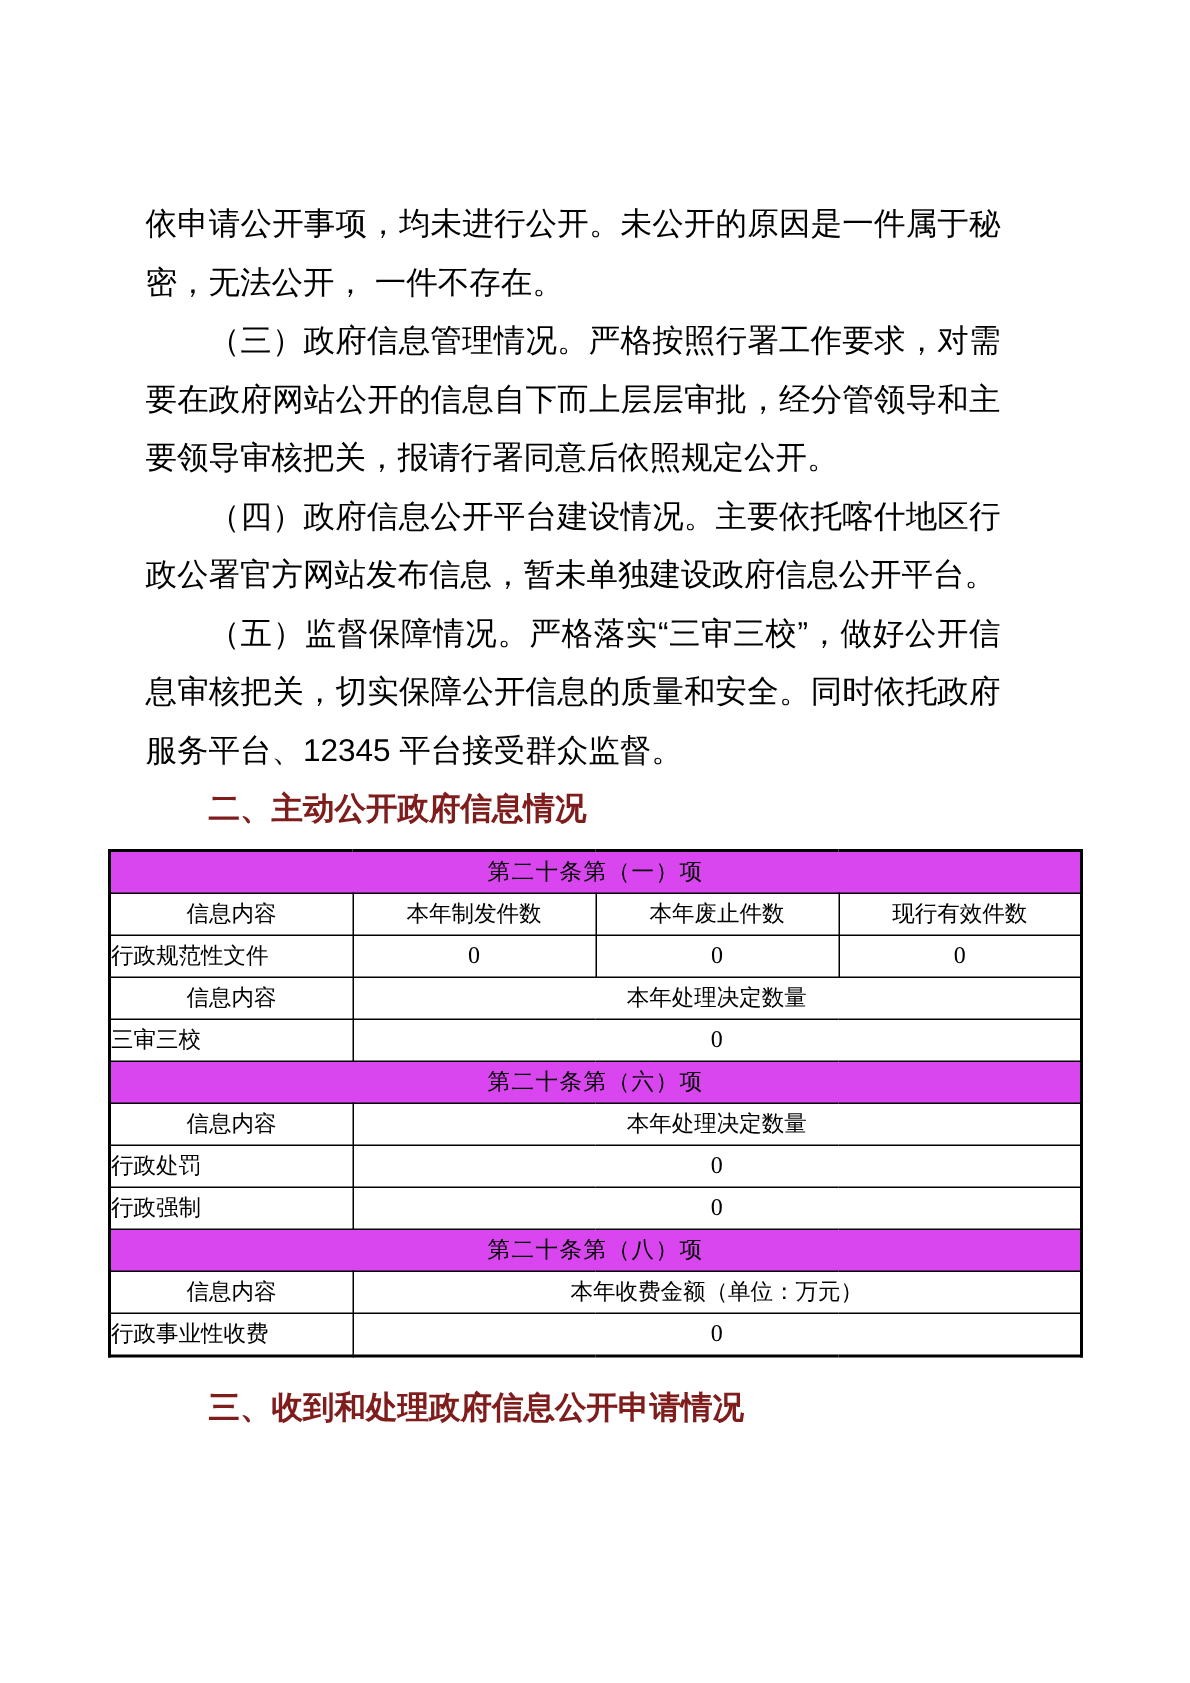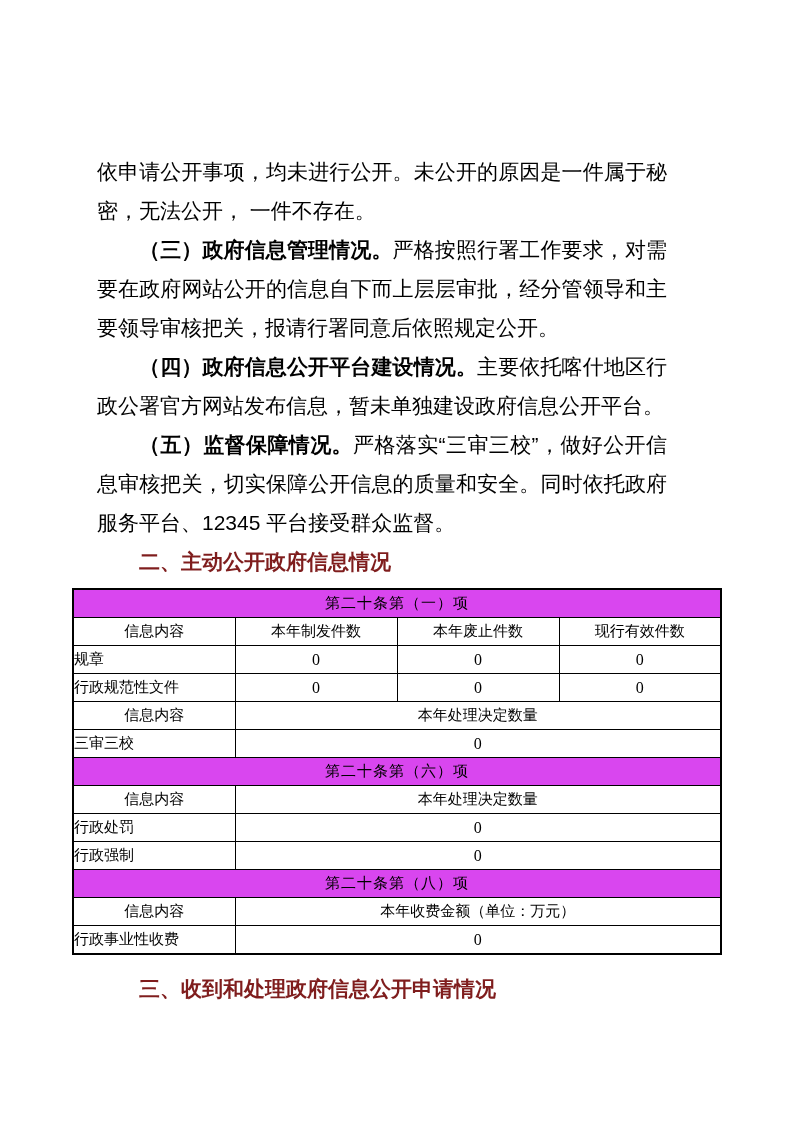--- a/index.html
+++ b/index.html
@@ -9,35 +9,34 @@
   }
   .page {
     position: relative;
     width: 793px;
     height: 1034px;
     background: #ffffff;
     box-sizing: border-box;
     padding: 130px 101px 0 72px;
     overflow: hidden;
     color: #000000;
-    margin-top: 22px;
   }
   .body-para {
     margin: 0 25px;
     font-family: "Liberation Sans", sans-serif;
     font-size: 21px;
     line-height: 39px;
     text-align: justify;
     color: #000000;
   }
   .body-para.indent {
     text-indent: 2em;
   }
   .body-para .lead {
-    font-weight: bold;
+    font-weight: normal;
   }
   .section-heading {
     margin: 0 25px;
     font-family: "Liberation Sans", sans-serif;
     font-size: 21px;
     line-height: 39px;
     font-weight: bold;
     text-indent: 2em;
     color: #7f1d1d;
   }
@@ -123,26 +122,20 @@
       <tr>
         <td colspan="4" class="sechdr">第二十条第（一）项</td>
       </tr>
       <tr>
         <td class="ch">信息内容</td>
         <td class="ch">本年制发件数</td>
         <td class="ch">本年废止件数</td>
         <td class="ch">现行有效件数</td>
       </tr>
       <tr>
-        <td class="lbl">规章</td>
-        <td class="val">0</td>
-        <td class="val">0</td>
-        <td class="val">0</td>
-      </tr>
-      <tr>
         <td class="lbl">行政规范性文件</td>
         <td class="val">0</td>
         <td class="val">0</td>
         <td class="val">0</td>
       </tr>
 
       <tr>
         <td class="ch">信息内容</td>
         <td class="ch" colspan="3">本年处理决定数量</td>
       </tr>

